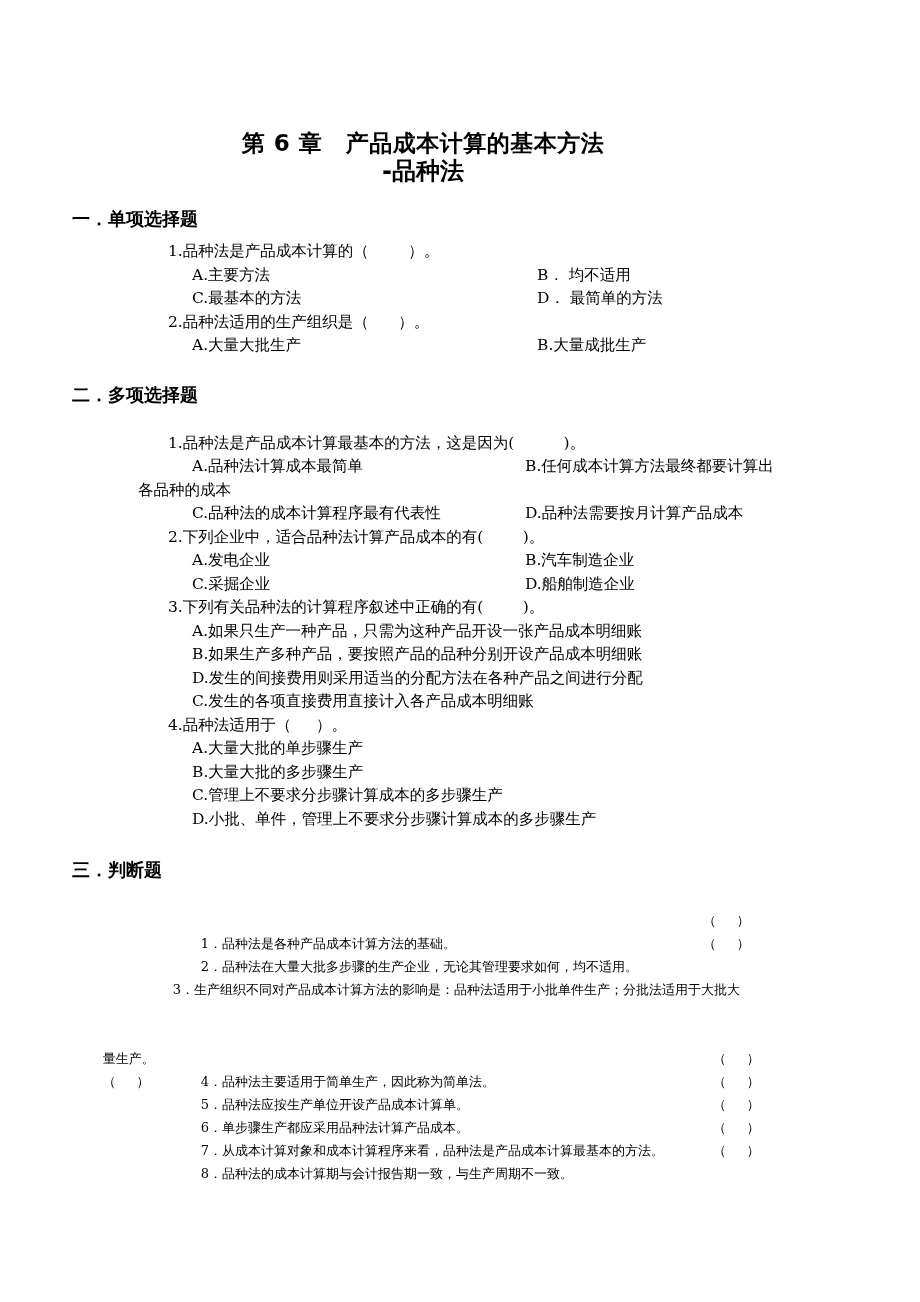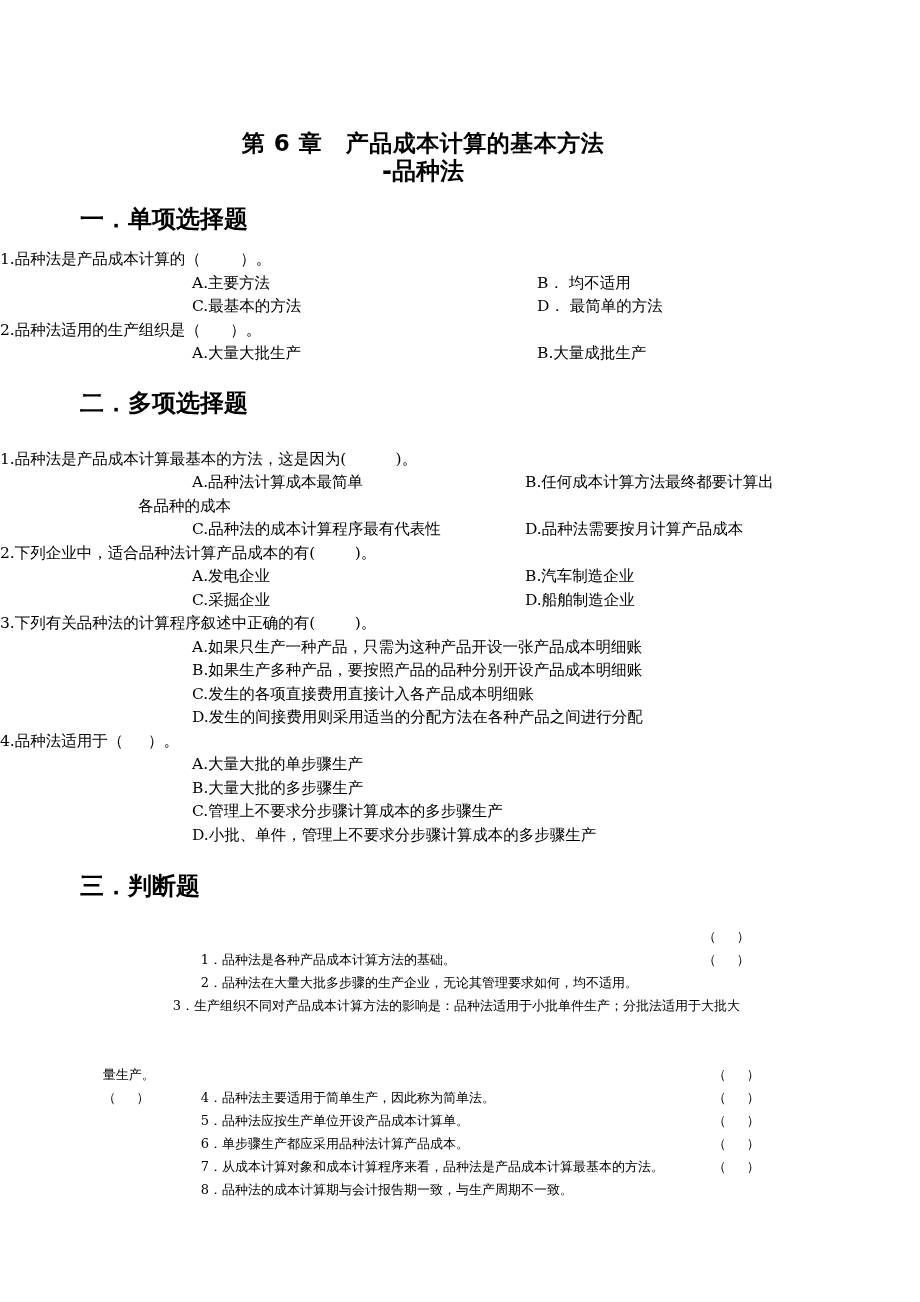--- a/index.html
+++ b/index.html
@@ -43,37 +43,37 @@
     font-size: 24px;
     line-height: 26px;
     margin: 0;
     padding-left: 30px;
   }
 
   
   .section-head {
     font-family: "DejaVu Sans", "Liberation Sans", sans-serif;
     font-weight: bold;
-    font-size: 24px;
+    font-size: 18px;
     line-height: 26px;
-    margin: 16px;
+    margin: 8px;
     padding-left: 64px;
   }
   .sec1-head { margin-top: 22px; }
   .sec2-head { margin-top: 24px; }
   .sec3-head { margin-top: 26px; }
 
   
   .q, .opt, .wrapline {
     font-size: 15.5px;
     line-height: 23.5px;
     white-space: pre;
     margin: 0;
   }
-  .q { }
+  .q { padding-left: 168px; }
   .opt { padding-left: 192px; }
   .wrapline { padding-left: 138px; }
 
   
   .optrow {
     position: relative;
     font-size: 15.5px;
     line-height: 23.5px;
     white-space: pre;
     height: 23.5px;
@@ -169,22 +169,22 @@
     <span class="right col-b">B.汽车制造企业</span>
   </div>
   <div class="optrow">
     <span class="left">C.采掘企业</span>
     <span class="right col-b">D.船舶制造企业</span>
   </div>
 
   <div class="q">3.下列有关品种法的计算程序叙述中正确的有(        )。</div>
   <div class="opt">A.如果只生产一种产品，只需为这种产品开设一张产品成本明细账</div>
   <div class="opt">B.如果生产多种产品，要按照产品的品种分别开设产品成本明细账</div>
+  <div class="opt">D.发生的间接费用则采用适当的分配方法在各种产品之间进行分配</div>
   <div class="opt">C.发生的各项直接费用直接计入各产品成本明细账</div>
-  <div class="opt">D.发生的间接费用则采用适当的分配方法在各种产品之间进行分配</div>
 
   <div class="q">4.品种法适用于（     ）。</div>
   <div class="opt">A.大量大批的单步骤生产</div>
   <div class="opt">B.大量大批的多步骤生产</div>
   <div class="opt">C.管理上不要求分步骤计算成本的多步骤生产</div>
   <div class="opt">D.小批、单件，管理上不要求分步骤计算成本的多步骤生产</div>
 
   <div class="section-head sec3-head">三．判断题</div>
 
   <div class="j-list">

